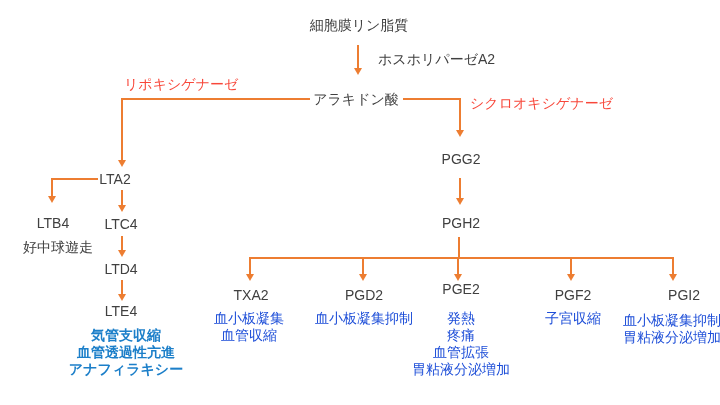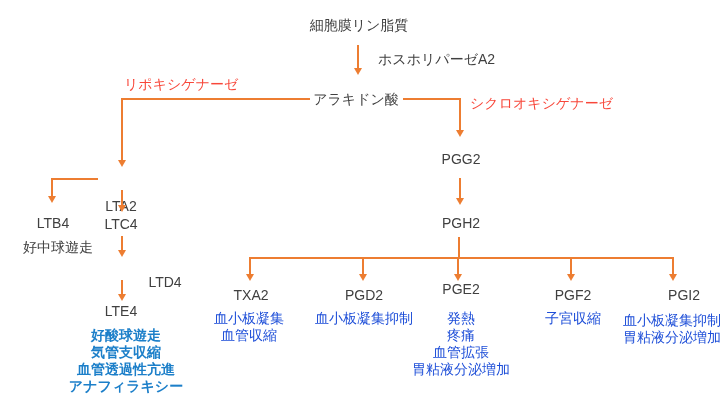--- a/index.html
+++ b/index.html
@@ -34,43 +34,42 @@
 
   <div class="node cx" style="left:356px;top:91px;">アラキドン酸</div>
 
   <div class="node enzyme" style="left:124px;top:76px;">リポキシゲナーゼ</div>
   <div class="node enzyme" style="left:470px;top:95px;">シクロオキシゲナーゼ</div>
 
   <div class="line" style="left:122px;top:98px;width:188px;height:2px;"></div>
   <div class="line" style="left:121px;top:98px;width:2px;height:63px;"></div>
   <div class="arrowhead" style="left:117.5px;top:160px;"></div>
 
-  <div class="node cx" style="left:121px;top:171px;margin-top:27px;">LTA2</div>
+  <div class="node cx" style="left:115px;top:171px;">LTA2</div>
 
   <div class="line" style="left:52px;top:178px;width:46px;height:2px;"></div>
   <div class="line" style="left:51px;top:178px;width:2px;height:19px;"></div>
   <div class="arrowhead" style="left:47.5px;top:196px;"></div>
 
   <div class="node cx" style="left:53px;top:215px;">LTB4</div>
   <div class="node cx" style="left:58px;top:239px;">好中球遊走</div>
 
   <div class="line" style="left:121px;top:190px;width:2px;height:16px;"></div>
   <div class="arrowhead" style="left:117.5px;top:205px;"></div>
   <div class="node cx" style="left:121px;top:216px;">LTC4</div>
 
   <div class="line" style="left:121px;top:236px;width:2px;height:15px;"></div>
   <div class="arrowhead" style="left:117.5px;top:250px;"></div>
-  <div class="node cx" style="left:121px;top:274px;margin-left:44px;">LTD4</div>
+  <div class="node cx" style="left:121px;top:261px;">LTD4</div>
 
   <div class="line" style="left:121px;top:280px;width:2px;height:15px;"></div>
   <div class="arrowhead" style="left:117.5px;top:294px;"></div>
   <div class="node cx" style="left:121px;top:303px;">LTE4</div>
 
   <div class="node cx blue-block" style="left:126px;top:327px;">
-    <div>好酸球遊走</div>
     <div>気管支収縮</div>
     <div>血管透過性亢進</div>
     <div>アナフィラキシー</div>
   </div>
 
   <div class="line" style="left:403px;top:98px;width:58px;height:2px;"></div>
   <div class="line" style="left:459px;top:98px;width:2px;height:33px;"></div>
   <div class="arrowhead" style="left:455.5px;top:130px;"></div>
 
   <div class="node cx" style="left:461px;top:151px;">PGG2</div>

